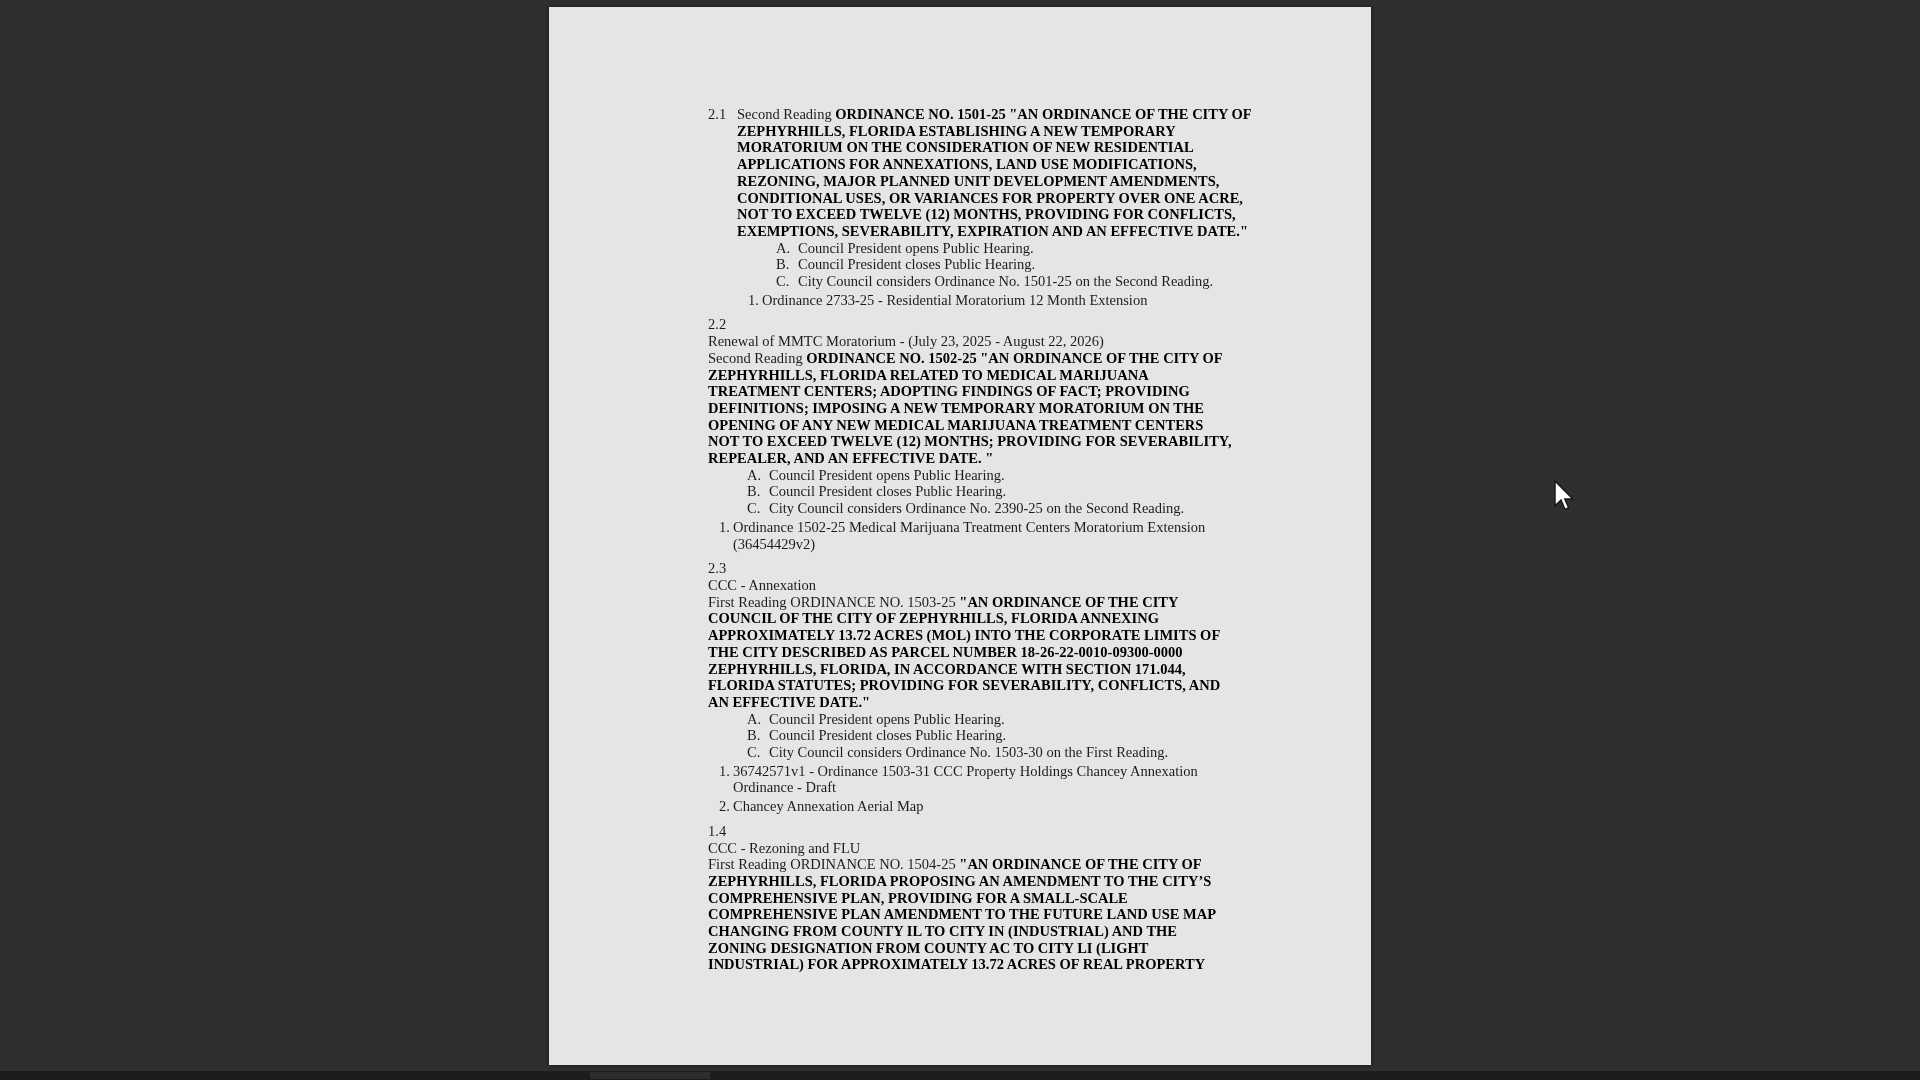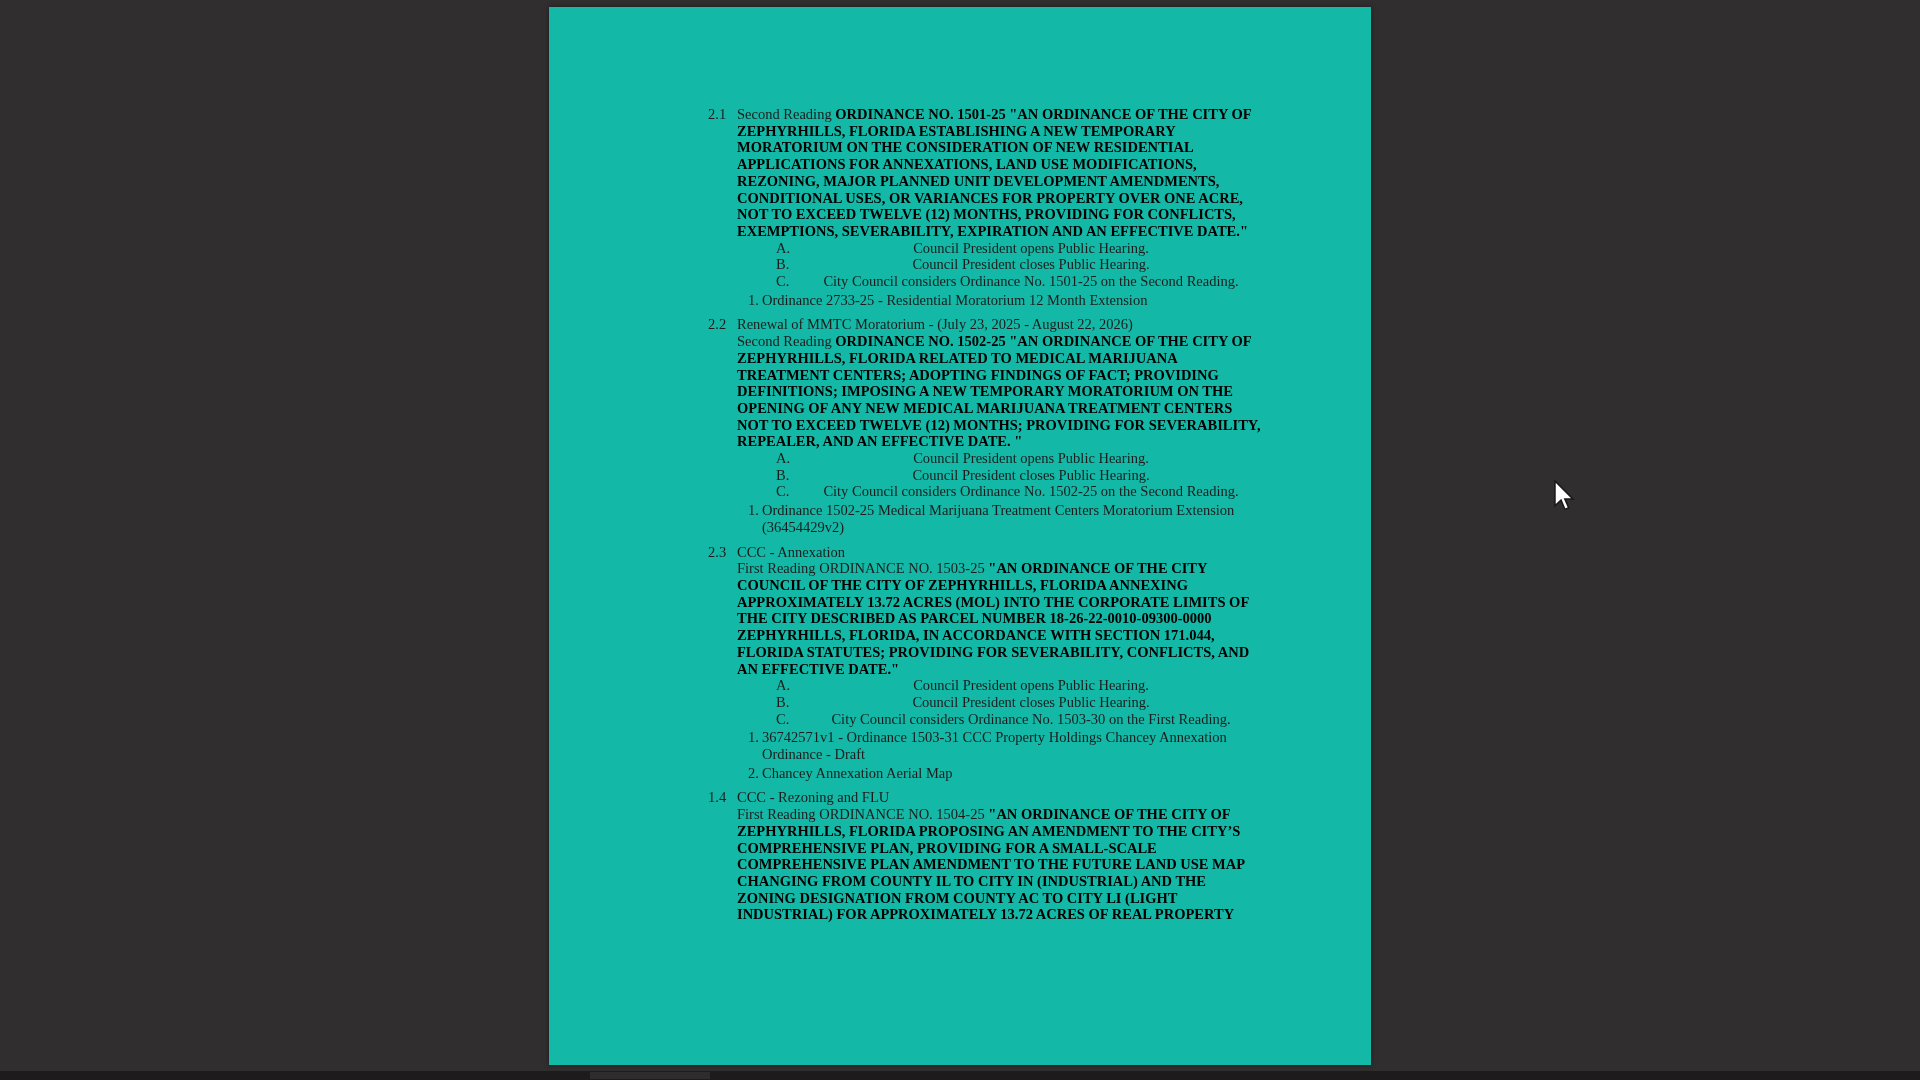--- a/index.html
+++ b/index.html
@@ -16,40 +16,40 @@
     width: 1920px;
     height: 1080px;
     background: #302e2f;
   }
   .page {
     position: absolute;
     left: 549px;
     top: 7px;
     width: 822px;
     height: 1058px;
-    background: #14b8a6;
+    background: #e5e5e5;
     box-shadow: 0 0 5px rgba(0,0,0,0.45);
   }
   .doc {
     position: absolute;
     left: 159px;
     top: 99px;
     width: 556px;
     color: #1d1d1d;
     font-size: 14.5px;
     line-height: 16.7px;
   }
   .section { display: flex; }
-  .section + .section { margin-top: 8px; }
+  .section + .section { margin-top: 8px; flex-direction: column; }
   .sec-num { width: 29px; flex: none; }
   .sec-content { width: 527px; }
   .sec-par .bold, .sec-par b { font-weight: bold; color: #000; }
   .hearing { display: flex; }
   .h-marker { margin-left: 39px; width: 22px; flex: none; }
-  .h-text { flex: 1; text-align: center; }
+  .h-text { flex: 1; }
   .attachment { display: flex; margin-top: 2px; }
   .a-marker { margin-left: 11px; width: 14px; flex: none; }
   .a-text { flex: 1; }
   .bottom-bar {
     position: absolute;
     left: 0;
     bottom: 0;
     width: 1920px;
     height: 9px;
     background: #1d1b1c;
@@ -110,21 +110,21 @@
           <div class="hearing">
             <span class="h-marker">A.</span>
             <span class="h-text">Council President opens Public Hearing.</span>
           </div>
           <div class="hearing">
             <span class="h-marker">B.</span>
             <span class="h-text">Council President closes Public Hearing.</span>
           </div>
           <div class="hearing">
             <span class="h-marker">C.</span>
-            <span class="h-text">City Council considers Ordinance No. 1502-25 on the Second Reading.</span>
+            <span class="h-text">City Council considers Ordinance No. 2390-25 on the Second Reading.</span>
           </div>
           <div class="attachment">
             <span class="a-marker">1.</span>
             <span class="a-text">Ordinance 1502-25 Medical Marijuana Treatment Centers Moratorium Extension (36454429v2)</span>
           </div>
         </div>
       </div>
 
       <div class="section">
         <span class="sec-num">2.3</span>

